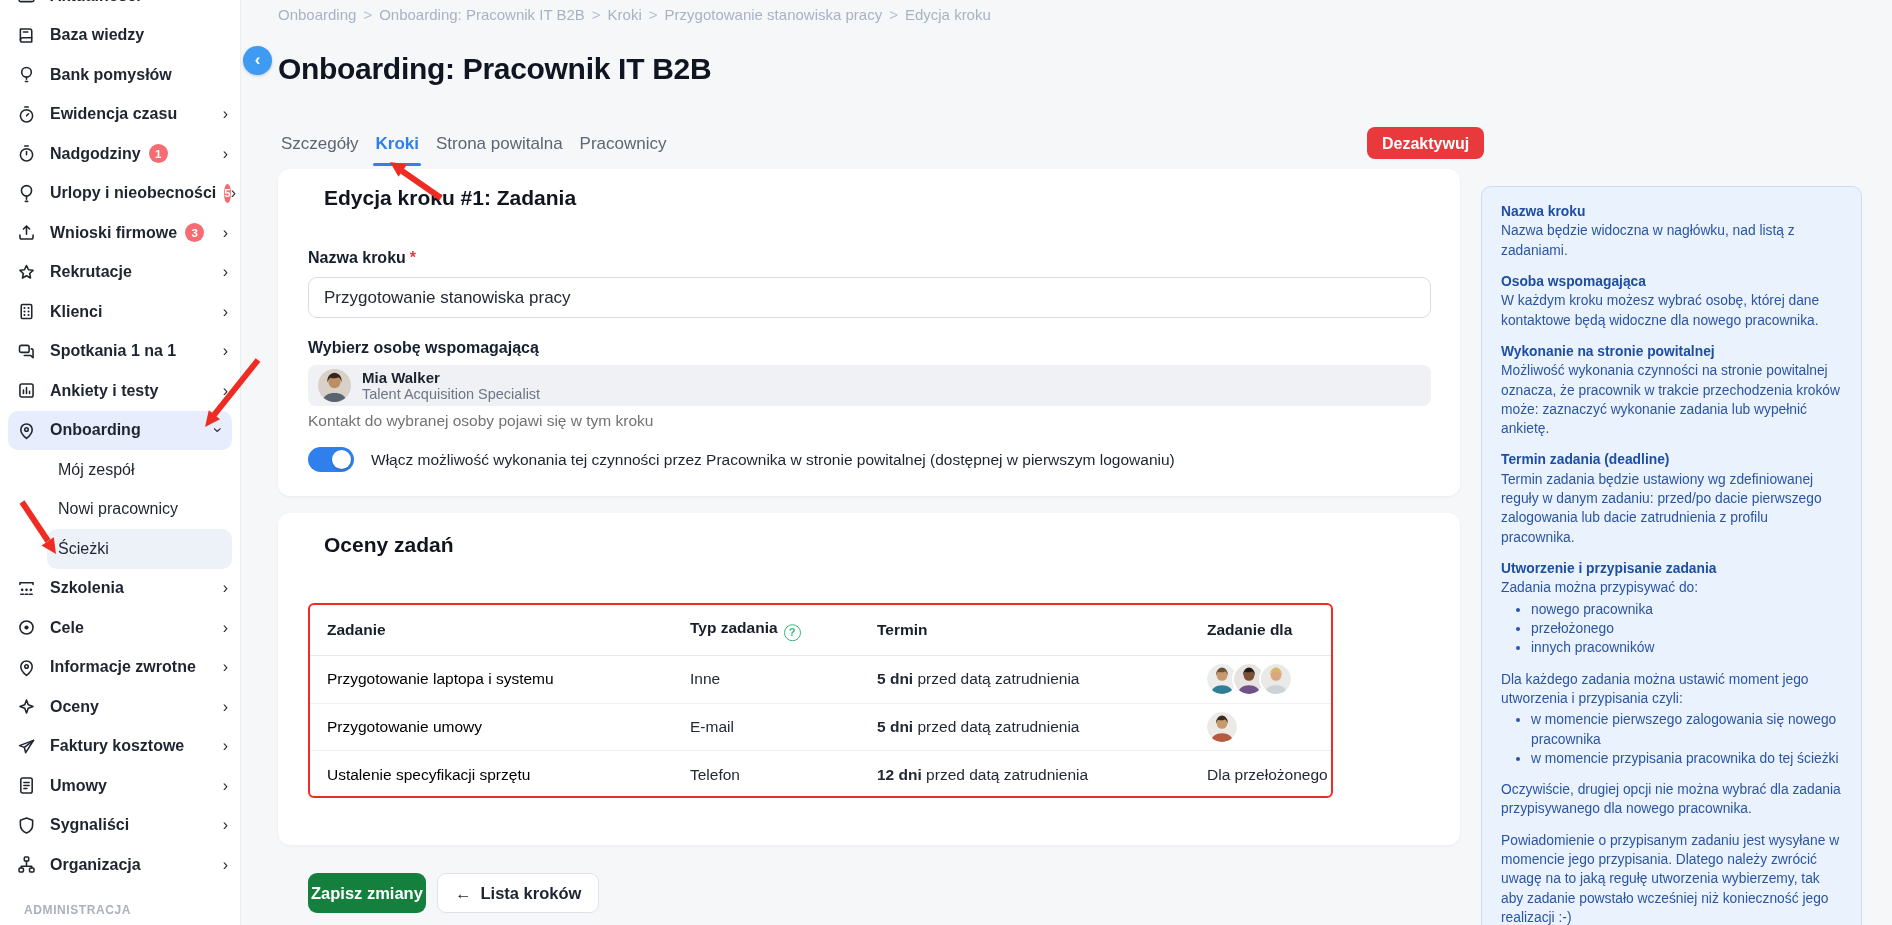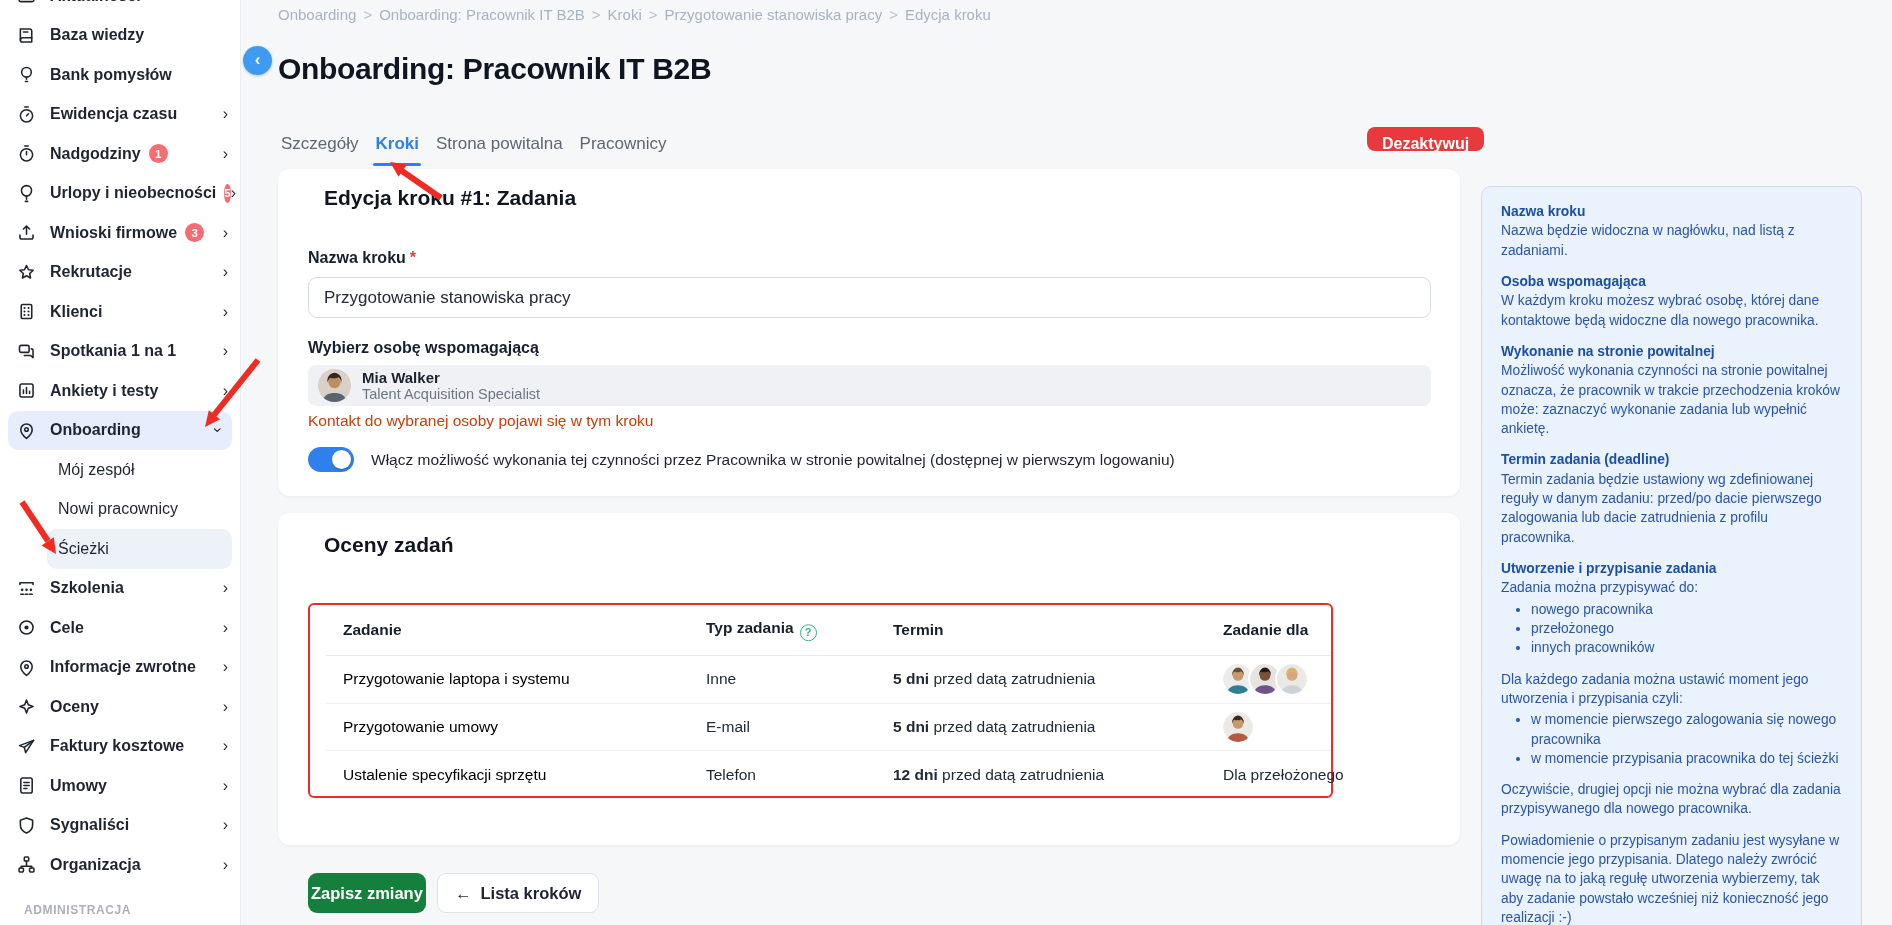--- a/index.html
+++ b/index.html
@@ -43,21 +43,21 @@
                 display:flex; gap:7px; white-space:nowrap; }
   .breadcrumb .sep { color:#b3bfcf; }
   .breadcrumb a { color:#a6b3c5; text-decoration:none; cursor:pointer; }
   .page-title { position:absolute; left:278px; top:52px; font-size:30px; font-weight:800;
                 color:#0f1622; letter-spacing:-.3px; }
   .tabs { position:absolute; left:279px; top:120px; height:38px; display:flex; gap:13px;align-items:flex-end; }
   .tab { position:relative; font-size:17px; color:#5d6673; padding:4px 2px; cursor:pointer; }
   .tab.active { color:#2f80ed; font-weight:700; }
   .tab.active::after { content:""; position:absolute; left:0; right:0; bottom:-8px;
                        height:3.5px; border-radius:2px; background:#2f80ed; }
-  .deactivate-btn { position:absolute; left:1367px; top:127px; height:24px; padding:8px 15px;
+  .deactivate-btn { position:absolute; left:1367px; top:127px; height:32px; padding:8px 15px;
                     background:#e8393d; color:#fff; border:none; border-radius:8px;
                     font-size:16px; font-weight:700; cursor:pointer; }
 
   
   .card { position:absolute; background:#fff; border-radius:12px;
           box-shadow:0 1px 3px rgba(20,30,55,.06); }
   .card1 { left:278px; top:169px; width:1182px; height:327px; }
   .card2 { left:278px; top:513px; width:1182px; height:332px; }
   .card h2 { position:absolute; left:46px; font-size:21px; font-weight:700; color:#10151f; }
   .card1 h2 { top:17px; }
@@ -69,31 +69,31 @@
                 border:1px solid #d7dce3; border-radius:9px; padding:0 15px;
                 font-size:17px; color:#232a35; font-family:"Liberation Sans",sans-serif;
                 background:#fff; }
   .person-box { position:absolute; left:30px; top:196px; width:1123px; height:41px;
                 background:#eff1f4; border-radius:8px; display:flex; align-items:center;
                 padding:0 10px; cursor:pointer; }
   .person-avatar { width:33px; height:33px; border-radius:50%; overflow:hidden; flex:0 0 33px; }
   .person-meta { margin-left:11px; line-height:1.15; }
   .person-name { font-size:15px; font-weight:700; color:#1b2330; }
   .person-role { font-size:14.5px; color:#6c7686; }
-  .person-note { position:absolute; left:30px; top:243px; font-size:15.5px; color:#c2410c; }
+  .person-note { position:absolute; left:30px; top:243px; font-size:15.5px; color:#737373; }
   .toggle-row { position:absolute; left:30px; top:278px; display:flex; align-items:center; gap:17px; }
   .toggle { position:relative; width:46px; height:25px; border-radius:13px; background:#2f80ed;
             cursor:pointer; flex:0 0 46px; }
   .toggle .knob { position:absolute; right:3px; top:3px; width:19px; height:19px;
                   border-radius:50%; background:#fff; box-shadow:0 1px 2px rgba(0,0,0,.25); }
   .toggle-label { font-size:15.5px; color:#1d2430; }
 
   
   .red-box { position:absolute; left:30px; top:90px; width:1025px; height:195px;
-             border:2.5px solid #ef2c24; border-radius:6px; background:#fff;padding-left:16px; }
+             border:2.5px solid #ef2c24; border-radius:6px; background:#fff; }
   .trow { position:relative; width:100%; }
   .trow.head { height:51px; border-bottom:1px solid #e6e9ed; }
   .trow.body { height:47.5px; border-bottom:1px solid #eef0f3; }
   .trow.body:last-child { border-bottom:none; }
   .tcell { position:absolute; top:50%; transform:translateY(-50%); font-size:15.5px;
            color:#222a36; white-space:nowrap; }
   .c1 { left:17px; } .c2 { left:380px; } .c3 { left:567px; } .c4 { left:897px; }
   .trow.head .tcell { font-weight:700; color:#171f2b; }
   .task-link { color:#000000; cursor:pointer; }
   .dl-days { font-weight:700; }

